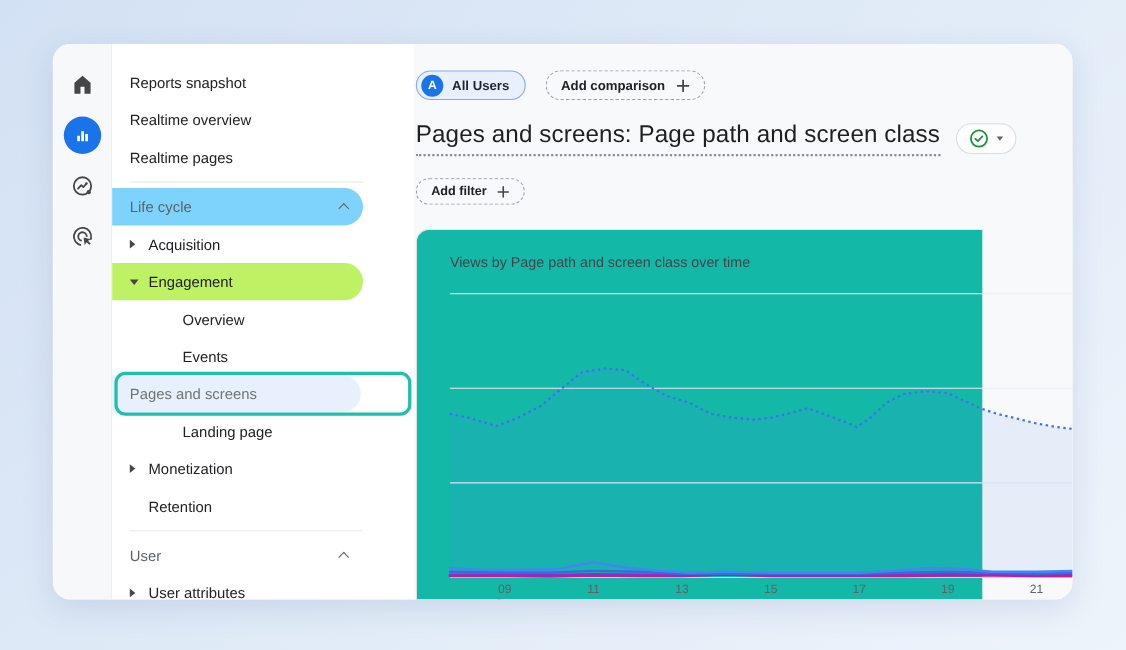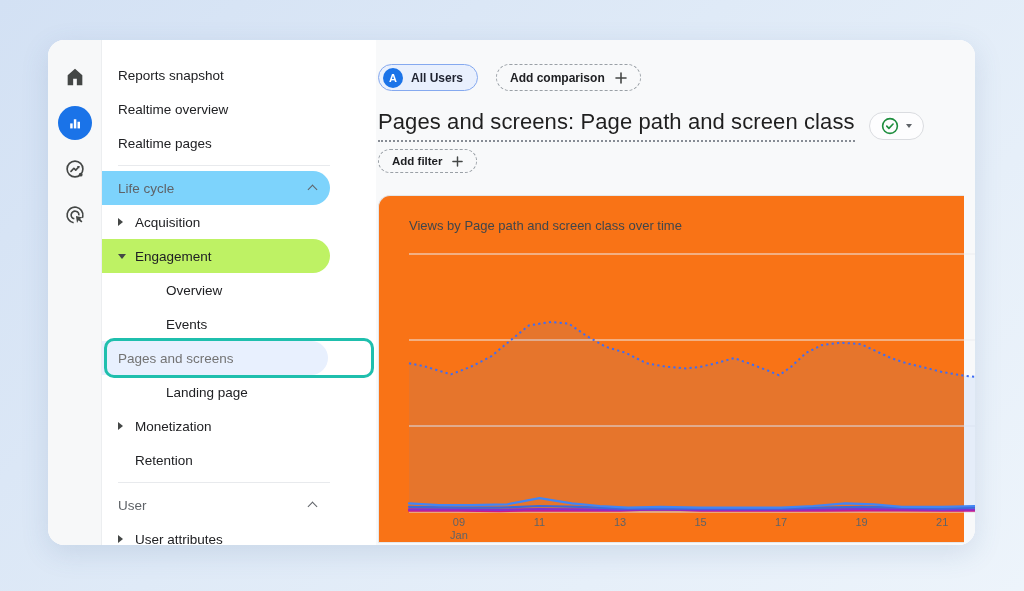--- a/index.html
+++ b/index.html
@@ -63,24 +63,24 @@
   .title-row { display:flex; align-items:center; gap:14px; margin-top:18px; }
   .page-title {
     font-size:22px; color:#1f1f1f; padding-bottom:5px;
     border-bottom:2px dotted #878c94; letter-spacing:.1px; cursor:pointer;
   }
   .verified-pill {
     display:inline-flex; align-items:center; gap:7px; height:28px; padding:0 11px;
     border:1px solid #dadce0; border-radius:14px; background:#fdfdfe; cursor:pointer;
   }
   .tri-down-sm { width:0; height:0; border-top:4px solid #5f6368; border-left:3.5px solid transparent; border-right:3.5px solid transparent; }
-  .filter-row { margin-top:7px; }
+  .filter-row { margin-top:20px; }
   .chart-card {
-    position:relative; margin-top:22px; width:586px; height:348px;
-    background:#f97316; border:1px solid #e4e7ea; border-radius:12px 0 0 0; border-right:none;
+    position:relative; margin-top:22px; width:515px; height:348px;
+    background:#14b8a6; border:1px solid #e4e7ea; border-radius:12px 0 0 0; border-right:none;
   }
   .chart-title { position:absolute; left:30px; top:22px; font-size:13px; color:#40464b; }
   .chart-svg { position:absolute; left:0; top:0; }
   .chart-svg text { font-family:"Liberation Sans", sans-serif; font-size:11px; fill:#5f6368; }
 </style>
 </head>
 <body>
 
 <div class="window">
 

